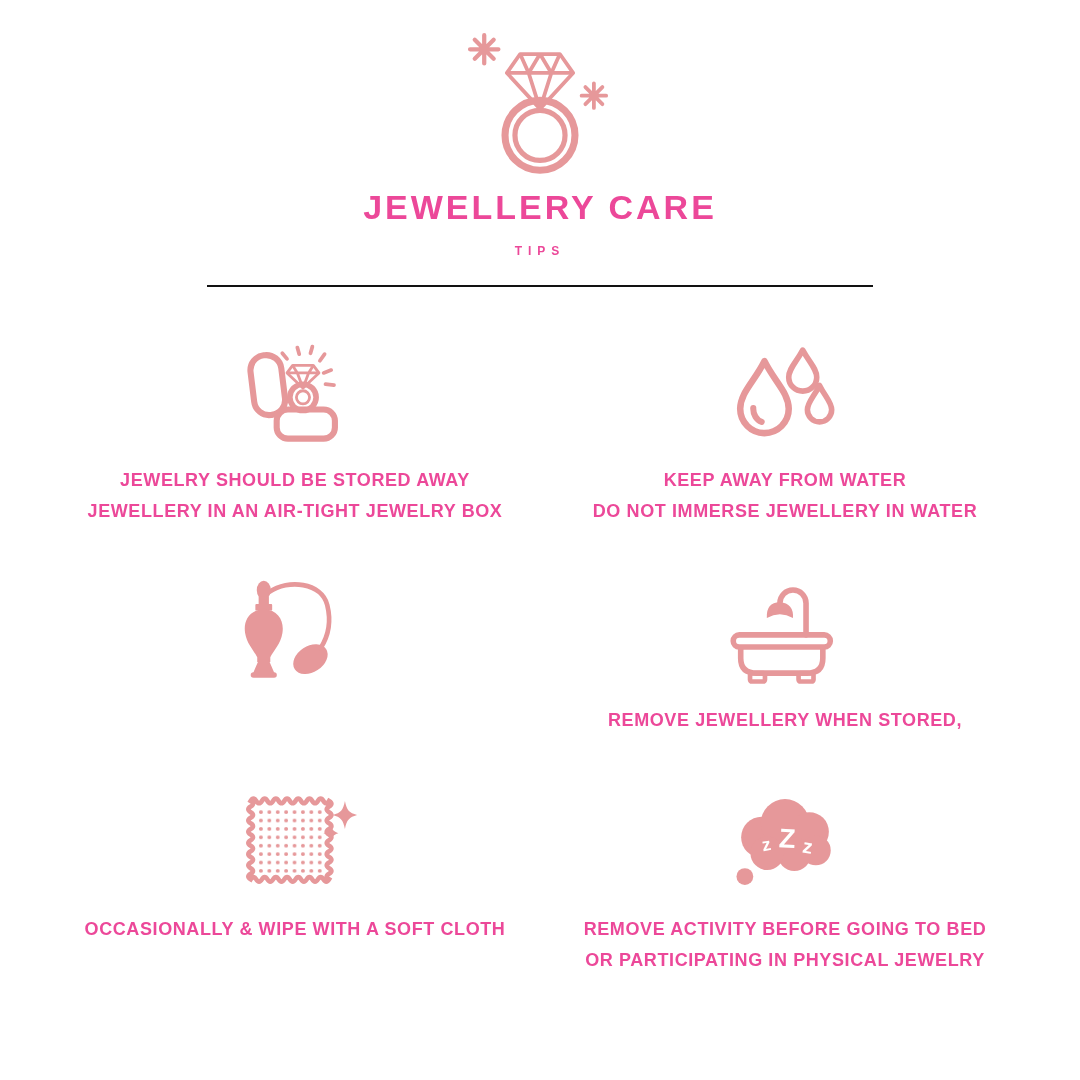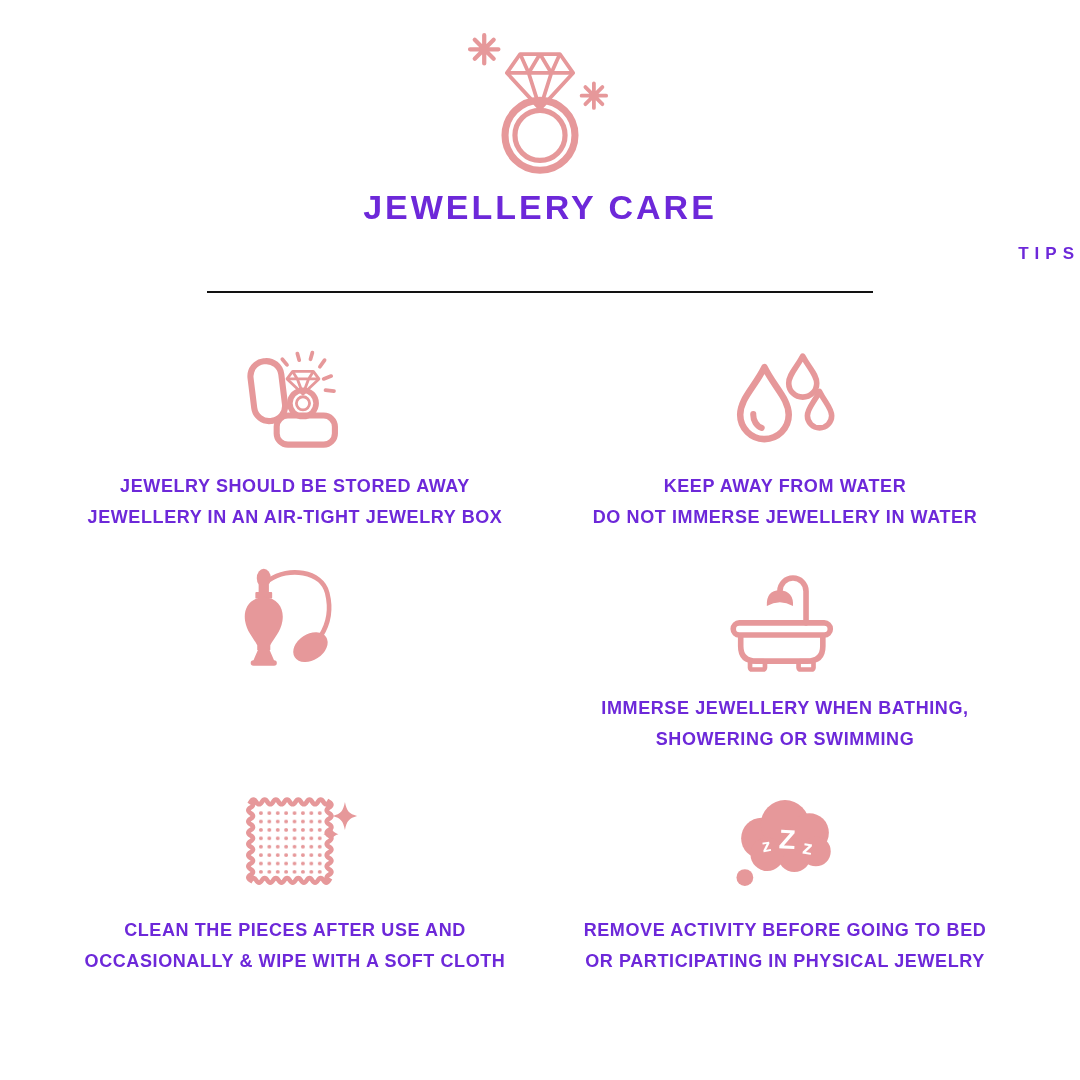--- a/index.html
+++ b/index.html
@@ -1,42 +1,42 @@
 <!DOCTYPE html>
 <html><head>
 <meta charset="utf-8">
 <style>
   html,body{margin:0;padding:0;background:#ffffff;}
   .poster{
     position:relative;
     width:1080px;height:1080px;
     background:#ffffff;
     font-family:"Liberation Sans", sans-serif;
-    color:#6d28d9;
+    color:#ec4899;
     overflow:hidden;
   }
   .header{text-align:center;padding-top:20px;}
   .header-icon{display:flex;justify-content:center;}
   .header-icon svg{width:204px;height:156px;}
   .title{
     margin:12px 0 0 0;
     font-size:34px;font-weight:bold;letter-spacing:3px;
   }
   .subtitle{
     margin-top:17px;
-    font-size:17px;font-weight:bold;letter-spacing:6px;text-align:right;
+    font-size:12px;font-weight:bold;letter-spacing:6px;
   }
   .divider{
     width:666px;height:2px;background:#121212;margin:27px auto 0 auto;
   }
   .tips-grid{
     display:grid;
     grid-template-columns:490px 490px;
     justify-content:center;
-    row-gap:26px;
+    row-gap:44px;
     margin-top:44px;
   }
   .tip-card{display:flex;flex-direction:column;align-items:center;}
   .tip-icon{
     height:118px;display:flex;align-items:flex-end;justify-content:center;
     margin-bottom:16px;
   }
   .tip-icon svg{display:block;}
   .tip-caption{
     margin:0;text-align:center;
@@ -157,22 +157,21 @@
 
           <rect x="14" y="62" width="104" height="13" rx="6.5" stroke-width="6"></rect>
 
           <path d="M22,75 V87 Q22,103 39,103 H93 Q110,103 110,87 V75" stroke-width="6"></path>
 
           <rect x="32" y="103" width="16" height="9" rx="2" stroke-width="5"></rect>
           <rect x="84" y="103" width="16" height="9" rx="2" stroke-width="5"></rect>
         </svg>
       </div>
       <p class="tip-caption">
-        <span class="line">IMMERSE JEWELLERY WHEN BATHING,</span>
-        <span class="line">SHOWERING OR SWIMMING</span>
+        <span class="line">REMOVE JEWELLERY WHEN STORED,</span>
       </p>
     </section>
 
     <section class="tip-card">
       <div class="tip-icon">
         <svg viewBox="0 0 135 120" width="126" height="112">
           <defs>
             <pattern id="dotp" x="28" y="25" width="9" height="9" patternUnits="userSpaceOnUse">
               <circle cx="3" cy="3" r="2.1" fill="#e6989a"></circle>
             </pattern>
@@ -186,21 +185,20 @@
 
           <rect x="28" y="25" width="69" height="68" fill="url(#dotp)"></rect>
 
           <g fill="#e6989a">
             <path d="M121,16 C123,26 125.5,28.5 134,31 C125.5,33.5 123,36 121,46 C119,36 116.5,33.5 108,31 C116.5,28.5 119,26 121,16 Z"></path>
             <path d="M106,41 C107.2,47 108.8,48.8 114,50.5 C108.8,52.2 107.2,54 106,60 C104.8,54 103.2,52.2 98,50.5 C103.2,48.8 104.8,47 106,41 Z"></path>
           </g>
         </svg>
       </div>
       <p class="tip-caption">
-        <span class="line">CLEAN THE PIECES AFTER USE AND</span>
         <span class="line">OCCASIONALLY &amp; WIPE WITH A SOFT CLOTH</span>
       </p>
     </section>
 
     <section class="tip-card">
       <div class="tip-icon">
         <svg viewBox="0 0 150 120" width="140" height="112">
           <g fill="#e6989a">
             <circle cx="50" cy="55" r="22"></circle>
             <circle cx="75" cy="40" r="26"></circle>

